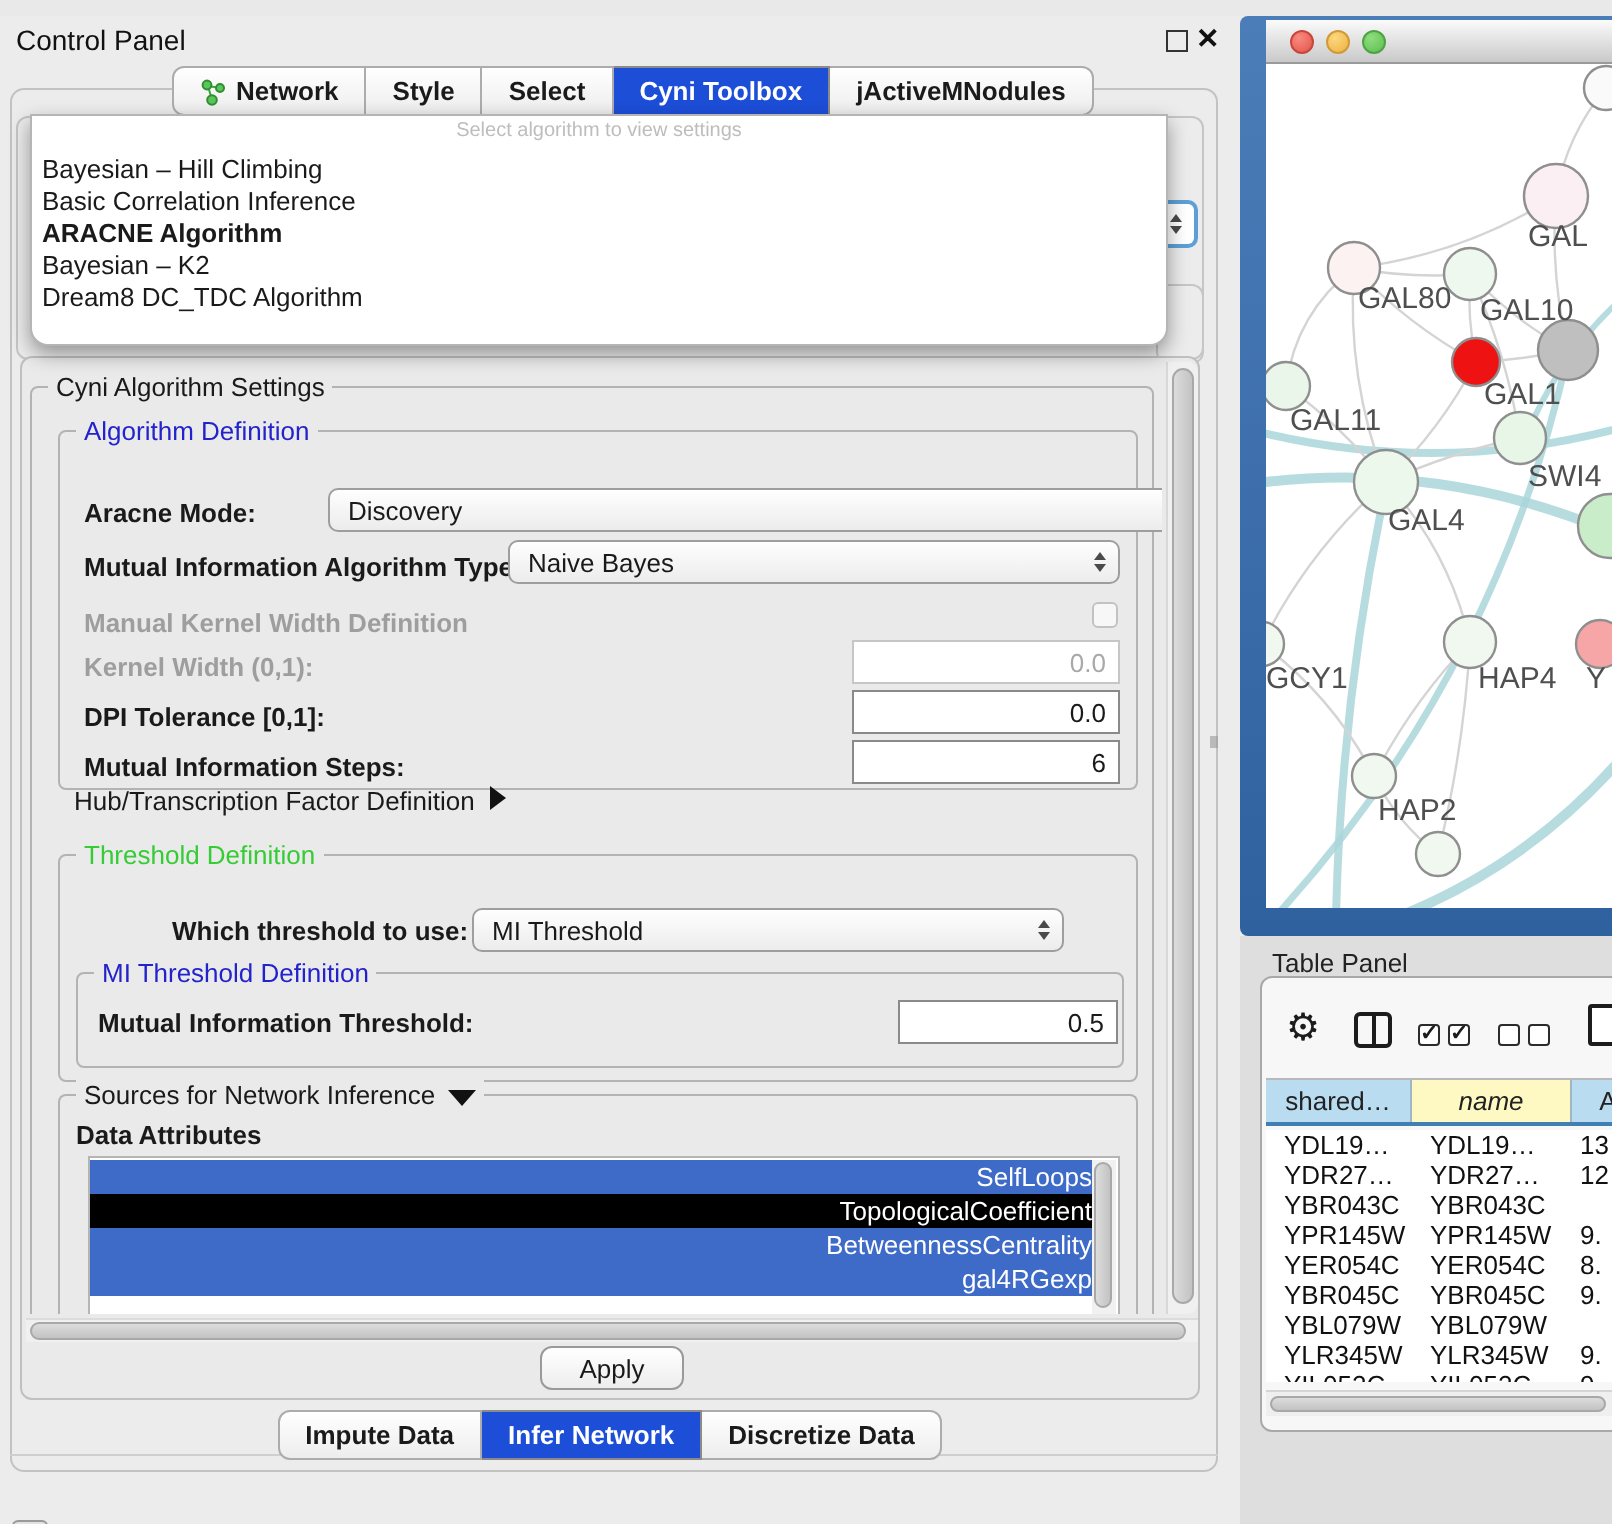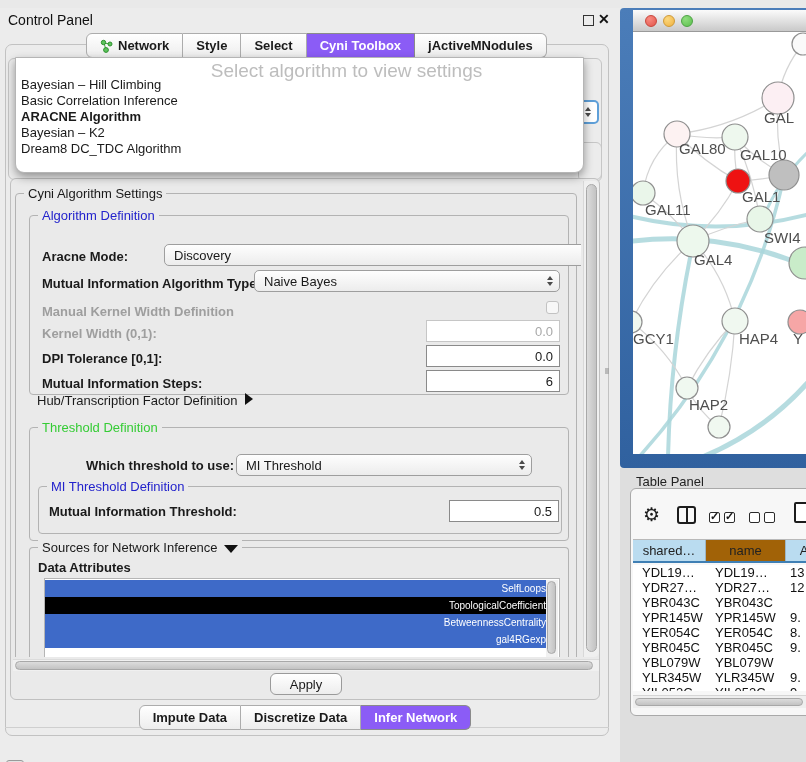--- a/index.html
+++ b/index.html
@@ -15,32 +15,32 @@
   #cp-close { position:absolute; left:598px; top:3px; font-weight:bold; font-size:14px; color:#111; }
 
   #cp-outer { position:absolute; left:5px; top:36px; width:604px; height:692px; border:1px solid #c2c2c2; border-radius:7px; background:#ececec; }
   #cp-divline { position:absolute; left:5px; top:719px; width:604px; height:1px; background:#cfcfcf; }
 
   .tabbar { position:absolute; display:flex; height:26px; }
   .tab { background:linear-gradient(#ffffff,#ededed); border:1px solid #acacac; border-left:none;
     padding:0 13px; height:25px; display:flex; align-items:center; gap:5px; font-weight:bold; font-size:13px; white-space:nowrap; }
   .tab:first-child { border-left:1px solid #acacac; border-radius:6px 0 0 6px; }
   .tab:last-child { border-radius:0 6px 6px 0; }
-  .tab.sel { background:#8b5cf6; color:#fff; border-color:#8a8a8a; }
+  .tab.sel { background:#1d4ed8; color:#fff; border-color:#8a8a8a; }
   #top-tabs { left:86px; top:25px; }
   #bottom-tabs { left:0; top:697px; width:610px; justify-content:center; }
 
   #inner-top-panel { position:absolute; left:8px; top:50px; width:594px; height:122px; background:#ececec; border:1px solid #c5c5c5; border-radius:6px; }
   #frag-group { position:absolute; left:578px; top:134px; width:24px; height:40px; border:1px solid #c6c6c6; border-radius:6px; }
   #frag-combo { position:absolute; left:584px; top:92px; width:15px; height:24px; background:#fff; border:2px solid #5e9fd8; border-left:none; border-radius:0 5px 5px 0; }
 
   
   #algo-dropdown { position:absolute; left:15px; top:49px; width:569px; height:116px; background:#fff;
     border:1px solid #b5b5b5; border-radius:0 0 9px 9px; box-shadow:0 4px 10px rgba(0,0,0,.38); z-index:50; }
-  #dd-hint { position:absolute; left:0; top:2px; width:100%; text-align:center; color:#bdbdbd; font-size:19px;margin-left:47px; }
+  #dd-hint { position:absolute; left:0; top:2px; width:100%; text-align:center; color:#bdbdbd; font-size:10px; }
   #dd-list { position:absolute; left:3px; top:19px; right:3px; }
   .dd-item { height:16px; line-height:16px; font-size:13px; padding-left:2px; white-space:nowrap; }
   .dd-item.sel { font-weight:bold; }
 
   
   #settings { position:absolute; left:10px; top:170px; width:590px; height:522px; background:#eaeaea; border:1px solid #c0c0c0; border-radius:6px;text-align:right; }
   #viewport { position:absolute; left:2px; top:2px; width:568px; height:476px; overflow:hidden; }
   .grp { position:absolute; border:1px solid #b3b3b3; border-radius:4px; }
   .legend { position:absolute; top:-8px; left:8px; background:#eaeaea; padding:0 4px; font-size:13px; line-height:15px; white-space:nowrap; }
   .legend.blue { color:#2323cc; } .legend.green { color:#35cc35; }
@@ -52,21 +52,21 @@
   .stepper { position:absolute; right:6px; top:50%; transform:translateY(-50%); display:flex; flex-direction:column; gap:2px; align-items:center; }
   .tri-up { width:0; height:0; border-left:3.5px solid transparent; border-right:3.5px solid transparent; border-bottom:4px solid #4a4a4a; }
   .tri-dn { width:0; height:0; border-left:3.5px solid transparent; border-right:3.5px solid transparent; border-top:4px solid #4a4a4a; }
   .field { position:absolute; height:22px; background:#fff; border:1px solid #8a8a8a; font-size:13px;
     display:flex; align-items:center; justify-content:flex-end; padding:0 6px; }
   .field.disabled { border-color:#c6c6c6; color:#a9a9a9; }
   .checkbox { position:absolute; width:13px; height:13px; background:#f7f7f7; border:1px solid #c2c2c2; border-radius:3px; }
   .tri-right { display:inline-block; width:0; height:0; border-top:6px solid transparent; border-bottom:6px solid transparent; border-left:8px solid #111; margin-left:8px; }
   .tri-downbig { display:inline-block; width:0; height:0; border-left:7px solid transparent; border-right:7px solid transparent; border-top:8px solid #111; margin-left:6px; vertical-align:middle; }
   #attr-list { position:absolute; left:14px; top:30px; width:516px; height:80px; background:#fff; border:1px solid #b5b5b5; overflow:hidden; }
-  .attr-row { height:17px; line-height:17px; color:#fff; padding-left:2px; font-size:10px; margin-top:0; width:501px; white-space:nowrap; }
+  .attr-row { height:17px; line-height:17px; color:#fff; padding-left:2px; font-size:13px; margin-top:0; width:501px; white-space:nowrap; }
   #attr-scroll { position:absolute; right:1px; top:1px; width:12px; height:77px; background:#f1f1f1; }
   .thumb { position:absolute; background:linear-gradient(90deg,#dcdcdc,#c3c3c3); border:1px solid #a8a8a8; border-radius:6px; }
   .thumb.h { background:linear-gradient(#dcdcdc,#c3c3c3); }
   #vscroll { position:absolute; left:572px; top:2px; width:16px; height:476px; background:#f0f0f0; border-left:1px solid #d8d8d8; border-radius:0 5px 5px 0; }
   #hscroll { position:absolute; left:2px; top:480px; width:586px; height:12px; background:#f0f0f0; border-top:1px solid #dcdcdc; }
   #apply-row { position:absolute; left:0; top:494px; width:590px; display:flex; justify-content:center; }
   #apply-btn { width:72px; height:22px; background:linear-gradient(#ffffff,#ededed); border:1px solid #9a9a9a; border-radius:6px;
     font-size:13px; display:flex; align-items:center; justify-content:center; }
 
   #cp-dock-icon { position:absolute; left:6px; top:752px; width:18px; height:16px; border:1.5px solid #9a9a9a; background:#e2e2e2; border-radius:3px; }
@@ -92,21 +92,21 @@
     background:linear-gradient(#1c1c1c,#1c1c1c) center / 2px 100% no-repeat; }
   .cb-pair { position:absolute; top:23px; display:flex; gap:4px; }
   #cb-checked { left:78px; } #cb-empty { left:118px; }
   .mini-cb { width:11px; height:11px; border:1.5px solid #2b2b2b; border-radius:2px; position:relative; background:#fff; }
   .mini-cb.on::after { content:"✓"; position:absolute; top:-3px; left:0; font-size:11px; font-weight:bold; color:#1c1c1c; }
   #doc-ic { position:absolute; left:163px; top:13px; width:16px; height:21px; border:2px solid #1c1c1c; border-radius:2px; background:#fff; }
   #t-head { position:absolute; left:2px; top:50px; width:190px; height:24px; display:grid; grid-template-columns:73px 80px 1fr;
     border-bottom:2px solid #3f7fb4; border-top:1px solid #b9b9b9; }
   #t-head .cell { display:flex; align-items:center; justify-content:center; font-size:13px; color:#222;
     border-right:1px solid #9fb6c4; background:#badcf0; overflow:hidden; white-space:nowrap; }
-  #t-head .cell.namecol { background:#a16207; }
+  #t-head .cell.namecol { background:#fef9c3;font-style:italic; }
   #t-body { position:absolute; left:2px; top:76px; width:190px; height:126px; overflow:hidden; background:#fff; }
   .t-row { display:grid; grid-template-columns:73px 80px 1fr; height:15px; font-size:13px; align-items:center; color:#111; }
   .t-row .c { padding-left:9px; white-space:nowrap; overflow:hidden; }
   .t-row .c:last-child { padding-left:4px; }
   #tp-hscroll { position:absolute; left:2px; top:206px; width:190px; height:13px; background:#efefef; border-top:1px solid #d5d5d5; }
 </style>
 </head>
 <body>
 
 <div id="root">
@@ -257,25 +257,25 @@
         <div id="apply-btn">
             <span>Apply</span>
           </div>
       </div>
     </div>
 
     <div id="bottom-tabs" class="tabbar">
         <div class="tab">
           <span>Impute Data</span>
         </div>
-        <div class="tab">
-          <span>Discretize Data</span>
-        </div>
         <div class="tab sel">
           <span>Infer Network</span>
+        </div>
+        <div class="tab">
+          <span>Discretize Data</span>
         </div>
       </div>
     <div id="cp-dock-icon"></div>
   </div>
 
   <div id="resize-mark"></div>
 
   <div id="net-window">
     <div id="net-titlebar">
       <span class="light" id="light-close"></span>

